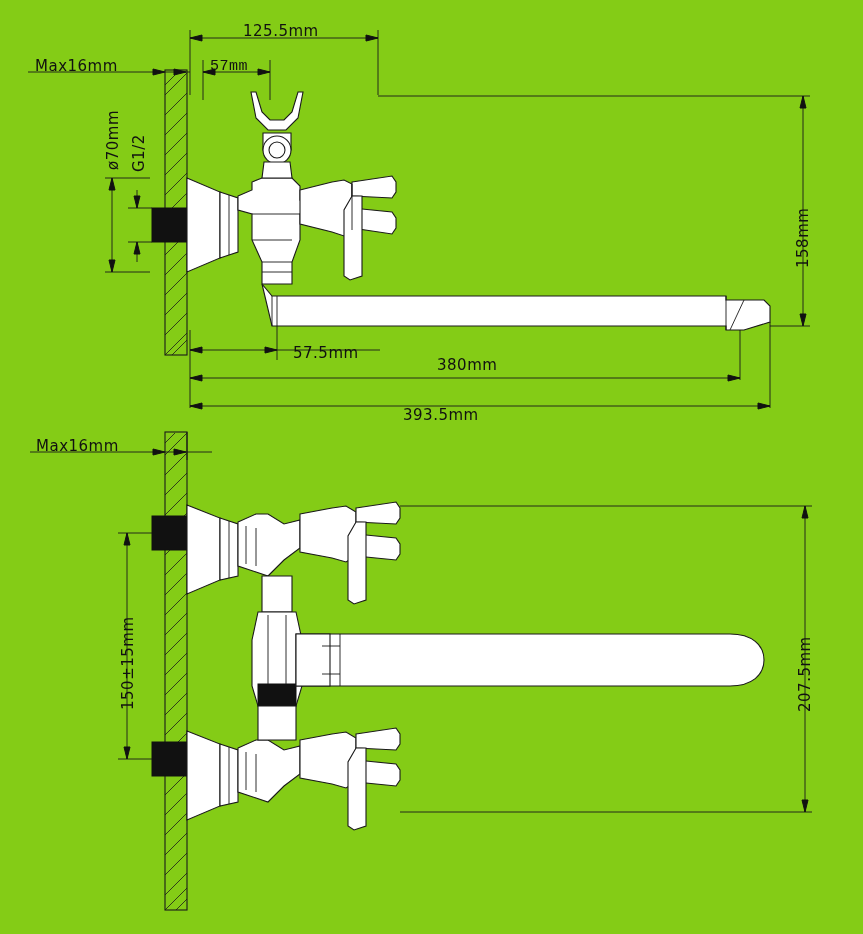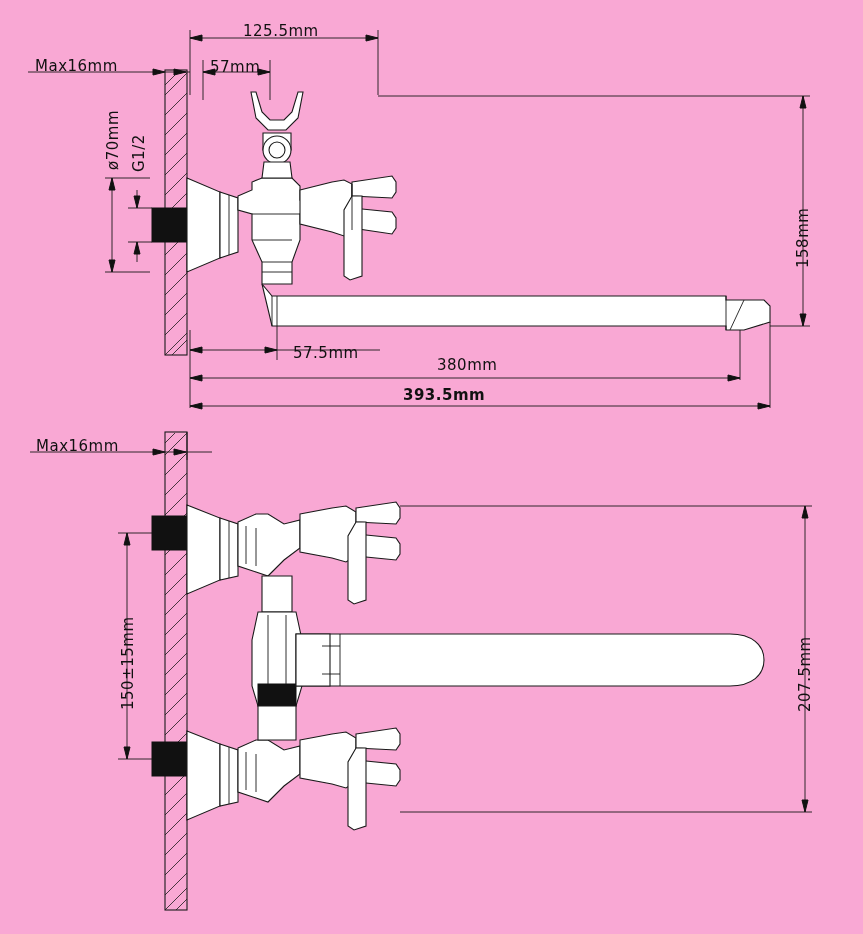--- a/index.html
+++ b/index.html
@@ -7,21 +7,21 @@
     padding: 0;
     background: #ffffff;
   }
   body {
     font-family: "DejaVu Sans", sans-serif;
   }
   #sheet {
     position: relative;
     width: 863px;
     height: 934px;
-    background: #f9a8d4;
+    background: #84cc16;
     overflow: hidden;
   }
   .dimtext {
     position: absolute;
     font-family: "DejaVu Sans", sans-serif;
     font-size: 15px;
     color: #111111;
     white-space: nowrap;
     letter-spacing: 0.5px;
   }
@@ -273,35 +273,35 @@
       <line x1="400" y1="812" x2="812" y2="812" class="ln-thin"></line>
       <line x1="805" y1="506" x2="805" y2="812" class="ln-thin"></line>
       <path d="M805,506 L802,518 L808,518 Z" class="fill-dark"></path>
       <path d="M805,812 L802,800 L808,800 Z" class="fill-dark"></path>
     </g>
 
   </svg>
 
   <div class="dimtext" style="left:243px; top:22px;">125.5mm</div>
 
-  <div class="dimtext" style="left:210px; top:58px;">57mm</div>
+  <div class="dimtext" style="left:210px; top:58px;font-family:Liberation Mono, monospace;">57mm</div>
 
   <div class="dimtext" style="left:35px; top:57px;">Max16mm</div>
 
   <div class="dimtext vert" style="left:104px; top:170px;">ø70mm</div>
 
   <div class="dimtext vert" style="left:130px; top:172px;">G1/2</div>
 
   <div class="dimtext vert" style="left:794px; top:268px;">158mm</div>
 
   <div class="dimtext" style="left:293px; top:344px;">57.5mm</div>
 
   <div class="dimtext" style="left:437px; top:356px;">380mm</div>
 
-  <div class="dimtext" style="left:403px; top:386px;font-weight:bold;">393.5mm</div>
+  <div class="dimtext" style="left:403px; top:406px;">393.5mm</div>
 
   <div class="dimtext" style="left:36px; top:437px;">Max16mm</div>
 
   <div class="dimtext vert" style="left:119px; top:710px;">150±15mm</div>
 
   <div class="dimtext vert" style="left:796px; top:712px;">207.5mm</div>
 
 </div>
 
 </body></html>

